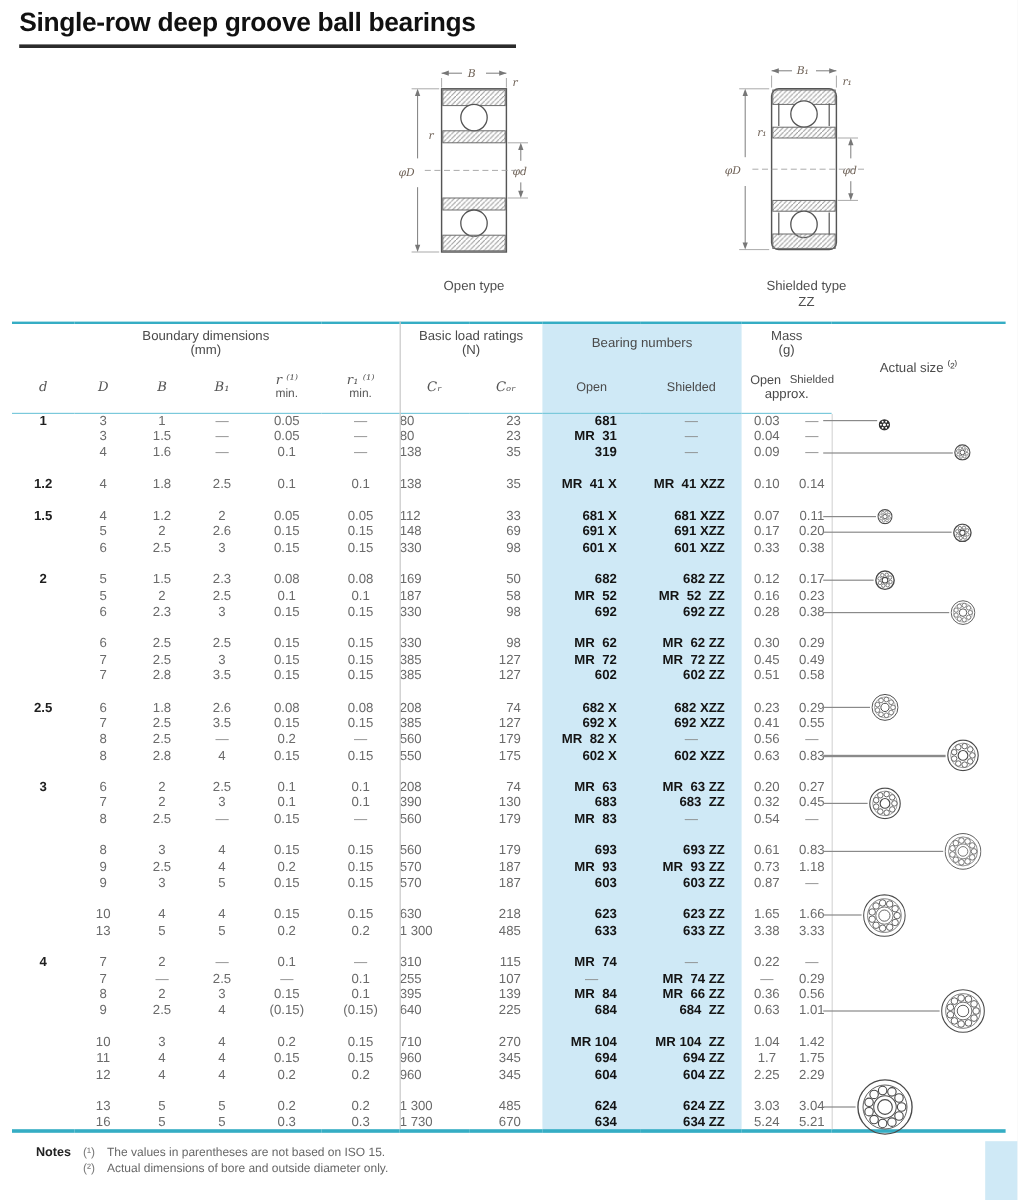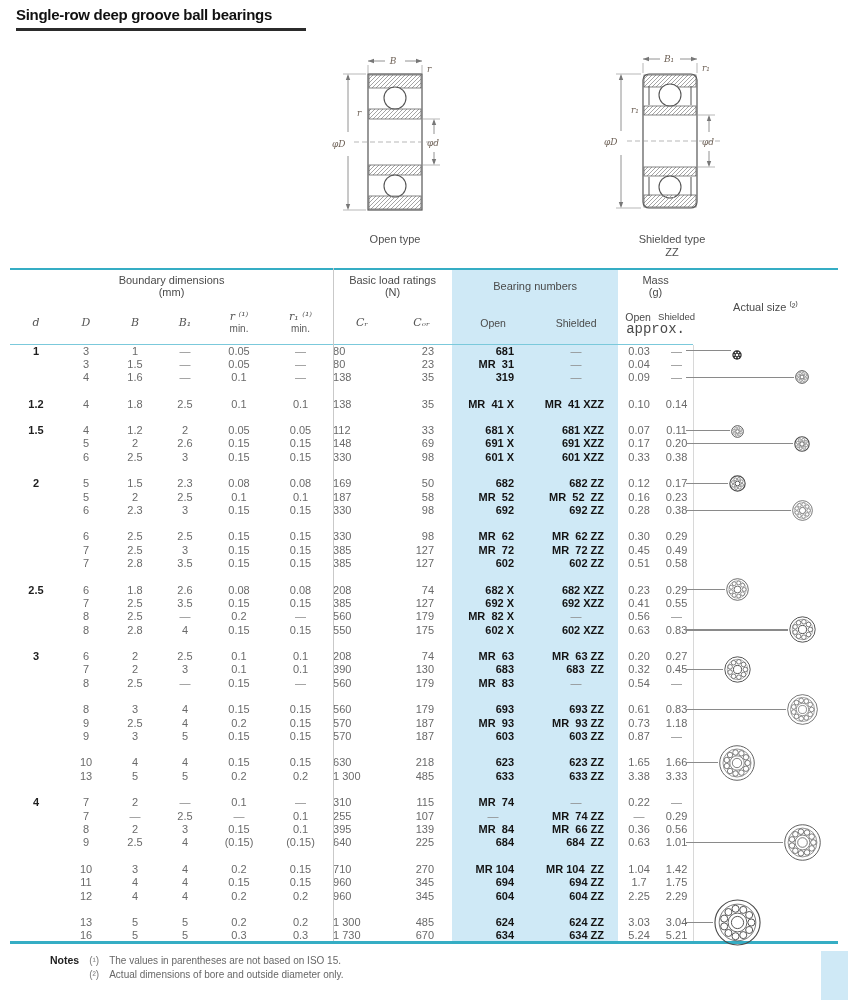--- a/index.html
+++ b/index.html
@@ -1,20 +1,20 @@
 <!DOCTYPE html>
 <html><head>
 <meta charset="utf-8">
 <style>
   * { margin:0; padding:0; box-sizing:border-box; }
   body { background:#e8e8e8; font-family:"Liberation Sans", sans-serif; }
   .page { position:relative; width:848px; height:1000px; background:#ffffff; overflow:hidden; margin:0 auto; }
 
   
-  .title { position:absolute; left:16px; top:6px; font-size:15px; font-weight:bold; color:#111;
+  .title { position:absolute; left:16px; top:6px; font-size:22px; font-weight:bold; color:#111;
            letter-spacing:-0.3px; border-bottom:3px solid #2b2b2b; padding:0 34px 5px 0; }
 
   
   .intro { position:absolute; left:28px; top:58px; font-size:15.5px; font-weight:bold; color:#161616; }
   .intro div { margin-bottom:15px; }
   .intro .indent { padding-left:17px; }
 
   
   .diag { position:absolute; text-align:center; }
   .diag-open { left:325px; top:52px; width:140px; }
@@ -33,37 +33,37 @@
           border-top:2px solid #35adc4; border-bottom:3px solid #35adc4; background:transparent; }
   thead th { font-weight:normal; color:#4a4a4a; padding:0; vertical-align:middle; text-align:center; }
   tr.gh th { height:33px; font-size:11px; line-height:12.5px; white-space:pre-line; }
   tr.sh th { height:42px; font-size:10.5px; line-height:12px; border-bottom:1px solid #7bc9db; }
   .it { font-family:"DejaVu Serif", serif; font-style:italic; font-size:11px; color:#555; }
   .minlbl { font-size:10px; color:#5a5a5a; }
   .mass-sub { display:flex; }
   .mass-sub span { white-space:nowrap; }
   .mass-sub span:first-child { width:40px; text-align:center; }
   .mass-sub span:last-child  { width:35px; text-align:center; font-size:9.5px; }
-  .approx { font-size:14px;font-family:Liberation Mono, monospace; }
+  .approx { font-size:11px; }
 
   td { height:13.4px; line-height:12.5px; font-size:11px; color:#6a6a6a; padding:0;
        text-align:center; white-space:pre; overflow:visible; }
   td.c0 { font-weight:bold; color:#1f1f1f; }
   td.c6 { text-align:left; padding-right:14px; }
   td.c7 { text-align:right; padding-right:18px; }
   td.c8 { text-align:right; padding-right:20px; font-weight:bold; color:#141414; }
   td.c9 { text-align:right; padding-right:14px; font-weight:bold; color:#141414; }
   td.dash { text-align:center !important; padding-right:0 !important; font-weight:normal; color:#8a8a8a; }
   tr.spacer td { height:13px; }
 
   .bearing-line { position:absolute; height:1.2px; background:#8a8a8a; z-index:3; }
   .bearing-fig { position:absolute; z-index:3; }
 
   
-  .notes { position:absolute; left:30px; top:954px; font-size:10px; color:#676767; display:flex;margin-left:20px; }
+  .notes { position:absolute; left:30px; top:954px; font-size:10px; color:#676767; display:flex; }
   .notes .notes-label { font-weight:bold; color:#222; font-size:10.5px; margin-right:10px; }
   .notes .mark { display:inline-block; width:20px; color:#7a7a7a; }
   .note-line { line-height:14px; }
 
   .corner-band { position:absolute; left:821px; top:951px; width:27px; height:49px; background:#cfe9f6; }
 </style>
 </head>
 <body>
 
 <div class="page">

